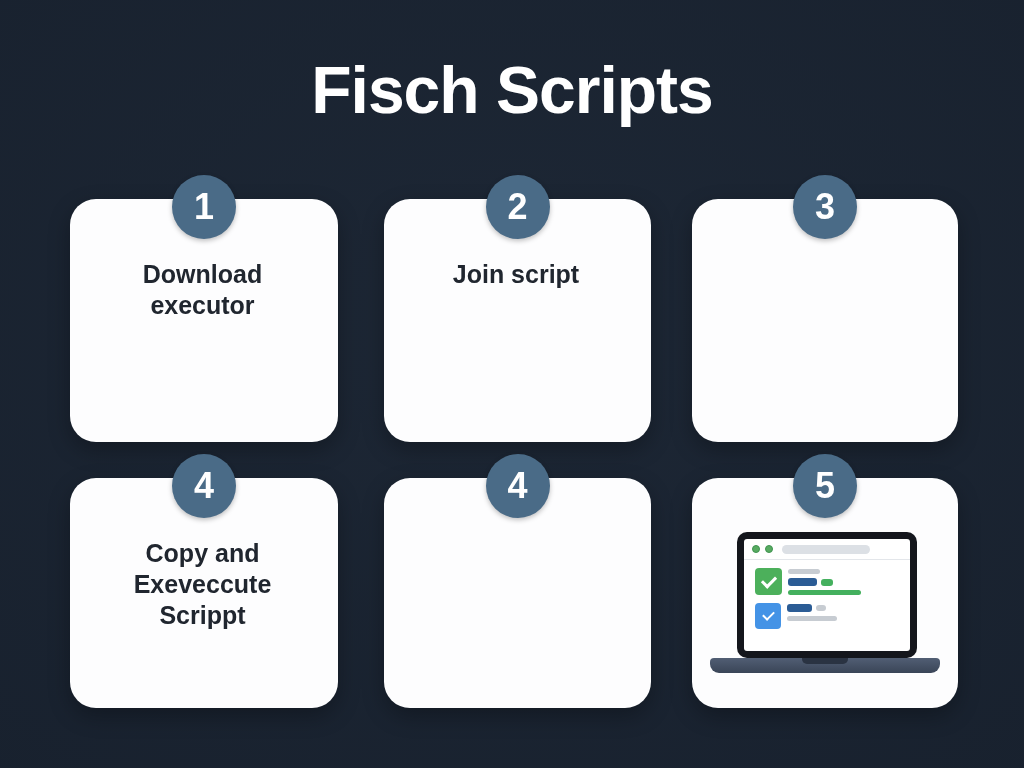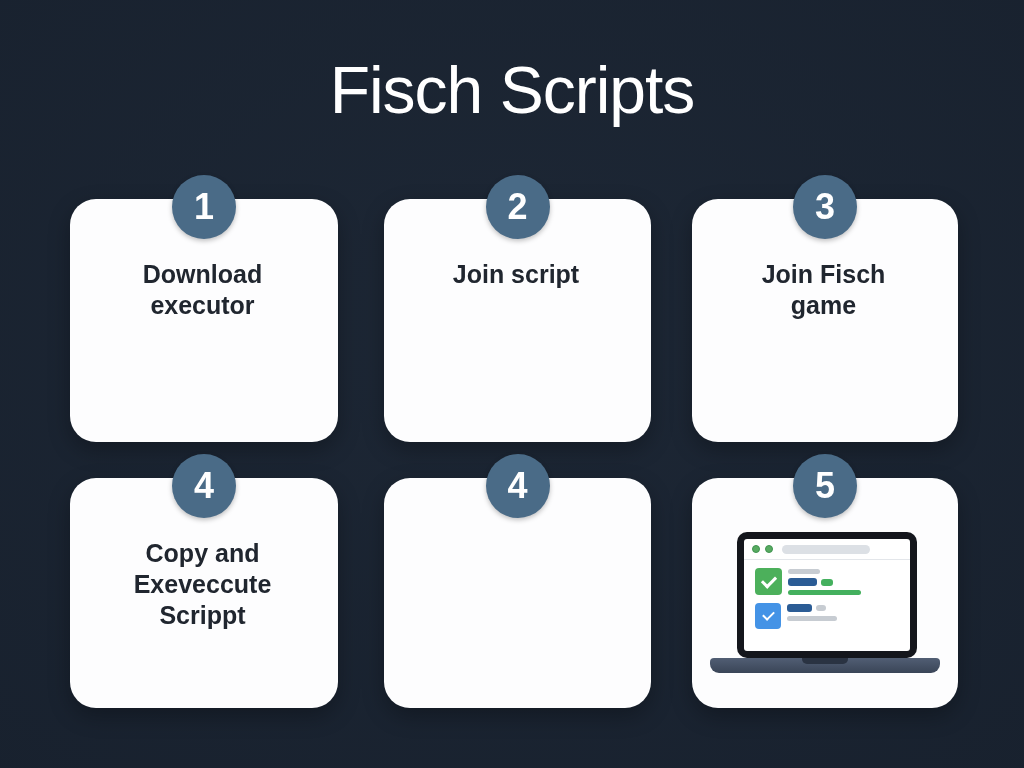--- a/index.html
+++ b/index.html
@@ -3,21 +3,21 @@
 <meta charset="utf-8">
 <style>
   html,body{margin:0;padding:0}
   body{
     width:1024px;height:768px;position:relative;overflow:hidden;
     background:radial-gradient(130% 130% at 50% 42%, #1d2735 0%, #18212e 62%, #141c28 100%);
     font-family:"Liberation Sans", sans-serif;
   }
   .title{
     position:absolute;left:0;top:52px;width:100%;text-align:center;
-    color:#ffffff;font-size:66px;font-weight:400;letter-spacing:-1px;margin:0;
+    color:#ffffff;font-size:66px;font-weight:700;letter-spacing:-1px;margin:0;
   }
   .card{
     position:absolute;background:#fdfdfe;border-radius:26px;
     box-shadow:0 8px 22px rgba(0,0,0,.28);
   }
   #card1{left:70px;top:199px;width:268px;height:243px}
   #card2{left:384px;top:199px;width:267px;height:243px}
   #card3{left:692px;top:199px;width:266px;height:243px}
   #card4{left:70px;top:478px;width:268px;height:230px}
   #card5{left:384px;top:478px;width:267px;height:230px}
@@ -98,22 +98,20 @@
   <div class="badge">
     <span>2</span>
   </div>
   <div class="card-label">Join script</div>
 </div>
 
 <div class="card" id="card3">
   <div class="badge">
     <span>3</span>
   </div>
-  <div class="card-label">Join Fisch
-game</div>
 </div>
 
 <div class="card" id="card4">
   <div class="badge">
     <span>4</span>
   </div>
   <div class="card-label">Copy and
 Exeveccute
 Scrippt</div>
 </div>

